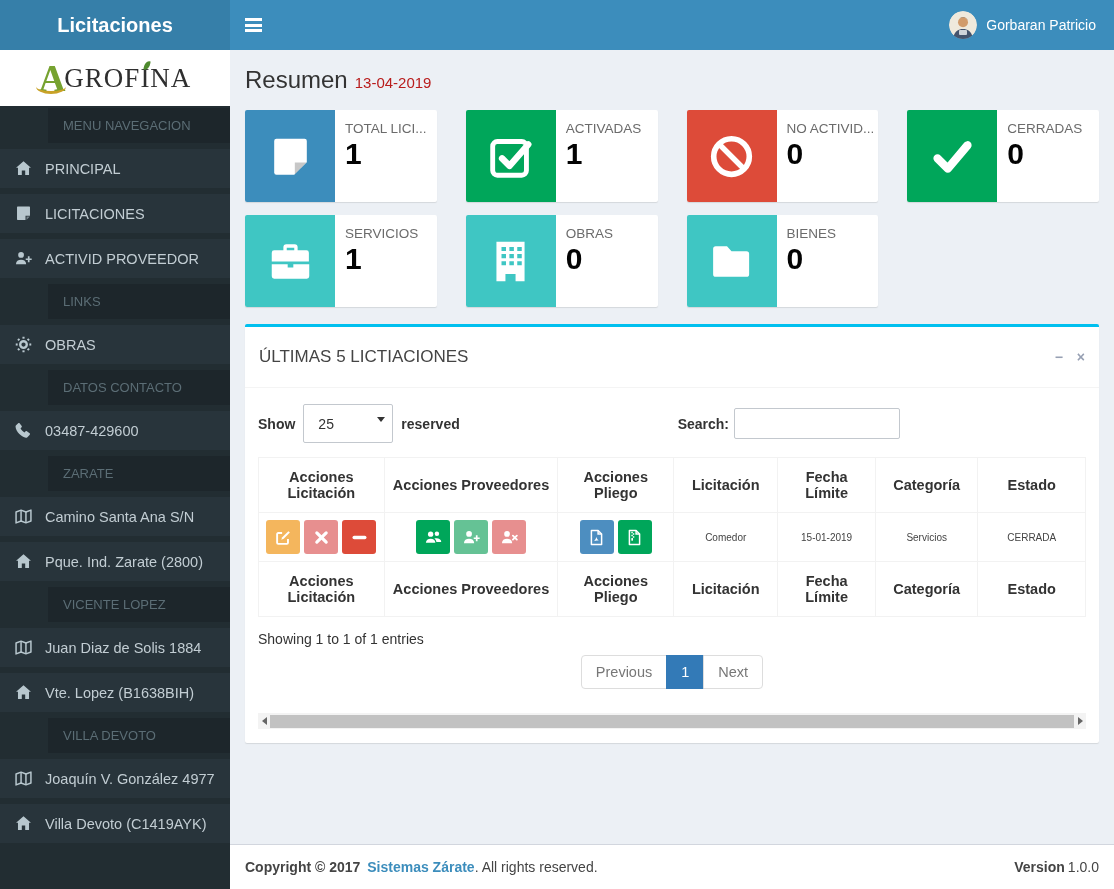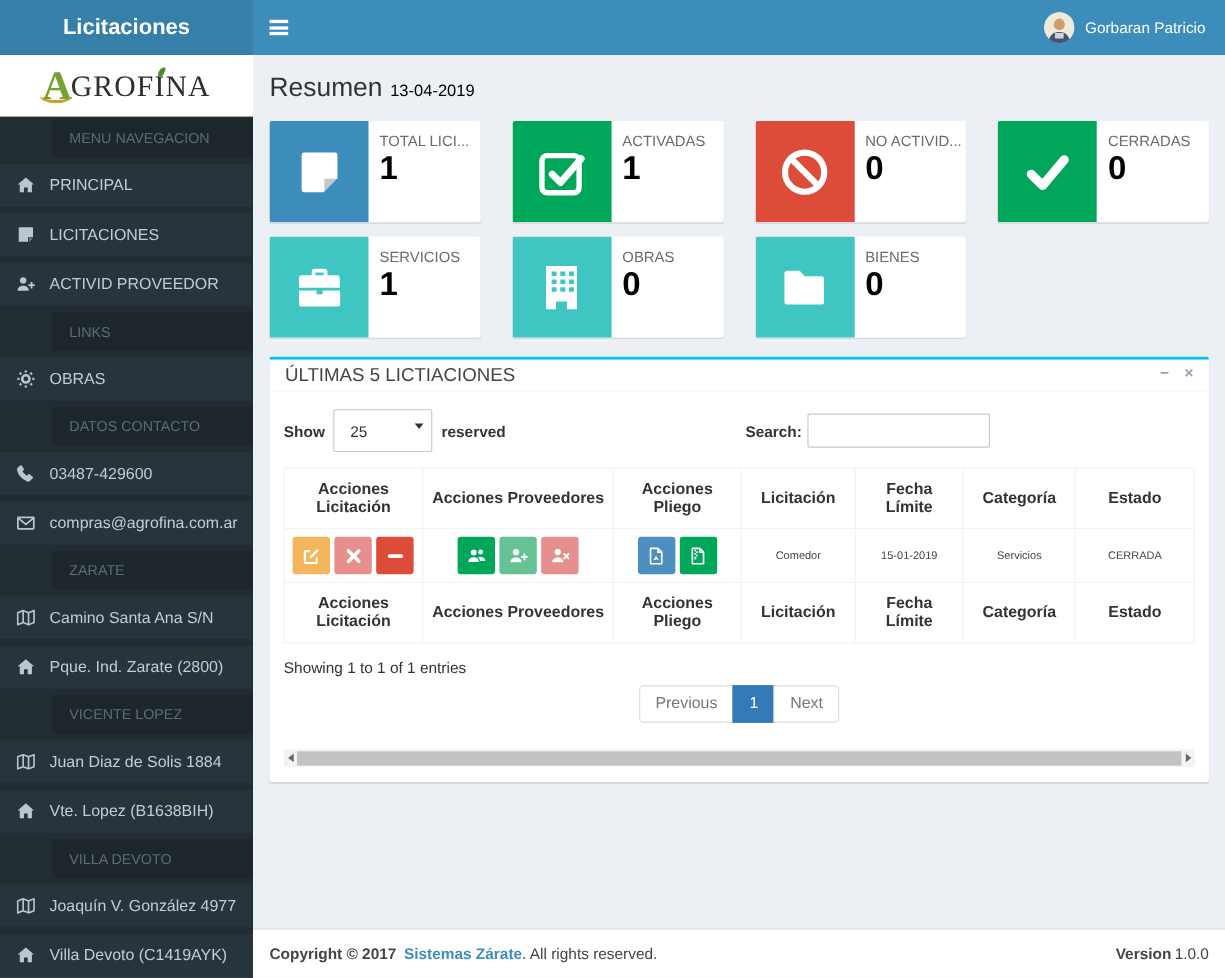--- a/index.html
+++ b/index.html
@@ -46,38 +46,38 @@
   .menu-item {
     display: flex; align-items: center; gap: 13px; background: #28343b; color: #c2cdd3;
     padding: 11px 15px; margin: 6px 0; font-size: 14.5px; cursor: pointer;
   }
   .menu-item svg { width: 17px; height: 17px; flex-shrink: 0; color: #b8c7ce; }
 
   
   .main-col { flex: 1; display: flex; flex-direction: column; background: #ecf0f5; min-width: 0; }
   .content { flex: 1; padding: 14px 15px; overflow: hidden; }
   .page-title { font-size: 24px; font-weight: normal; color: #333; margin: 2px 0 16px; }
-  .page-title small { font-size: 15px; color: #000000; margin-left: 7px; font-weight: normal; }
+  .page-title small { font-size: 15px; color: #b91c1c; margin-left: 7px; font-weight: normal; }
 
   
   .grid { display: grid; grid-template-columns: repeat(4, 1fr); column-gap: 29px; row-gap: 13px; margin-bottom: 17px; }
   .info-box { background: #fff; height: 92px; display: flex; box-shadow: 0 1px 1px rgba(0,0,0,.1); border-radius: 2px; overflow: hidden; }
   .ib-icon { width: 90px; flex-shrink: 0; color: #fff; display: flex; align-items: center; justify-content: center; }
   .ib-icon svg { width: 45px; height: 45px; }
   .bg-blue  { background: #3c8dbc; }
   .bg-green { background: #00a65a; }
   .bg-red   { background: #dd4b39; }
   .bg-teal  { background: #3fc6c3; }
   .ib-content { padding: 10px 10px 0; min-width: 0; }
   .ib-label { font-size: 13.5px; color: #6b6b6b; white-space: nowrap; }
   .ib-number { font-size: 30px; font-weight: bold; color: #030303; margin-top: 1px; }
 
   
   .panel { background: #fff; border-top: 3px solid #00c0ef; box-shadow: 0 1px 1px rgba(0,0,0,.1); border-radius: 2px; }
-  .panel-header { padding: 4px 14px; border-bottom: 1px solid #f4f4f4; display: flex; justify-content: space-between; }
+  .panel-header { padding: 20px 14px; border-bottom: 1px solid #f4f4f4; display: flex; justify-content: space-between; align-items: center; }
   .panel-title { font-size: 17px; color: #444; font-weight: normal; }
   .panel-tools { display: flex; gap: 14px; color: #97a0b3; font-weight: bold; }
   .panel-tools span { cursor: pointer; font-size: 14px; }
   .panel-body { padding: 12px 13px 14px; }
 
   .dt-controls { display: flex; align-items: center; margin: 4px 0 2px; }
   .dt-length { display: flex; align-items: center; gap: 8px; font-weight: bold; color: #333; }
   .select-wrap { position: relative; }
   .select-wrap select {
     -webkit-appearance: none; appearance: none; width: 90px; height: 39px;
@@ -303,26 +303,20 @@
         </svg>
       <span>OBRAS</span>
     </div>
 
     <div class="menu-header">DATOS CONTACTO</div>
     <div class="menu-item">
       <svg viewBox="0 0 16 16">
           <use href="#i-phone"></use>
         </svg>
       <span>03487-429600</span>
-    </div>
-    <div class="menu-item">
-      <svg viewBox="0 0 16 16">
-          <use href="#i-envelope"></use>
-        </svg>
-      <span>compras@agrofina.com.ar</span>
     </div>
 
     <div class="menu-header">ZARATE</div>
     <div class="menu-item">
       <svg viewBox="0 0 16 16">
           <use href="#i-map"></use>
         </svg>
       <span>Camino Santa Ana S/N</span>
     </div>
     <div class="menu-item">

